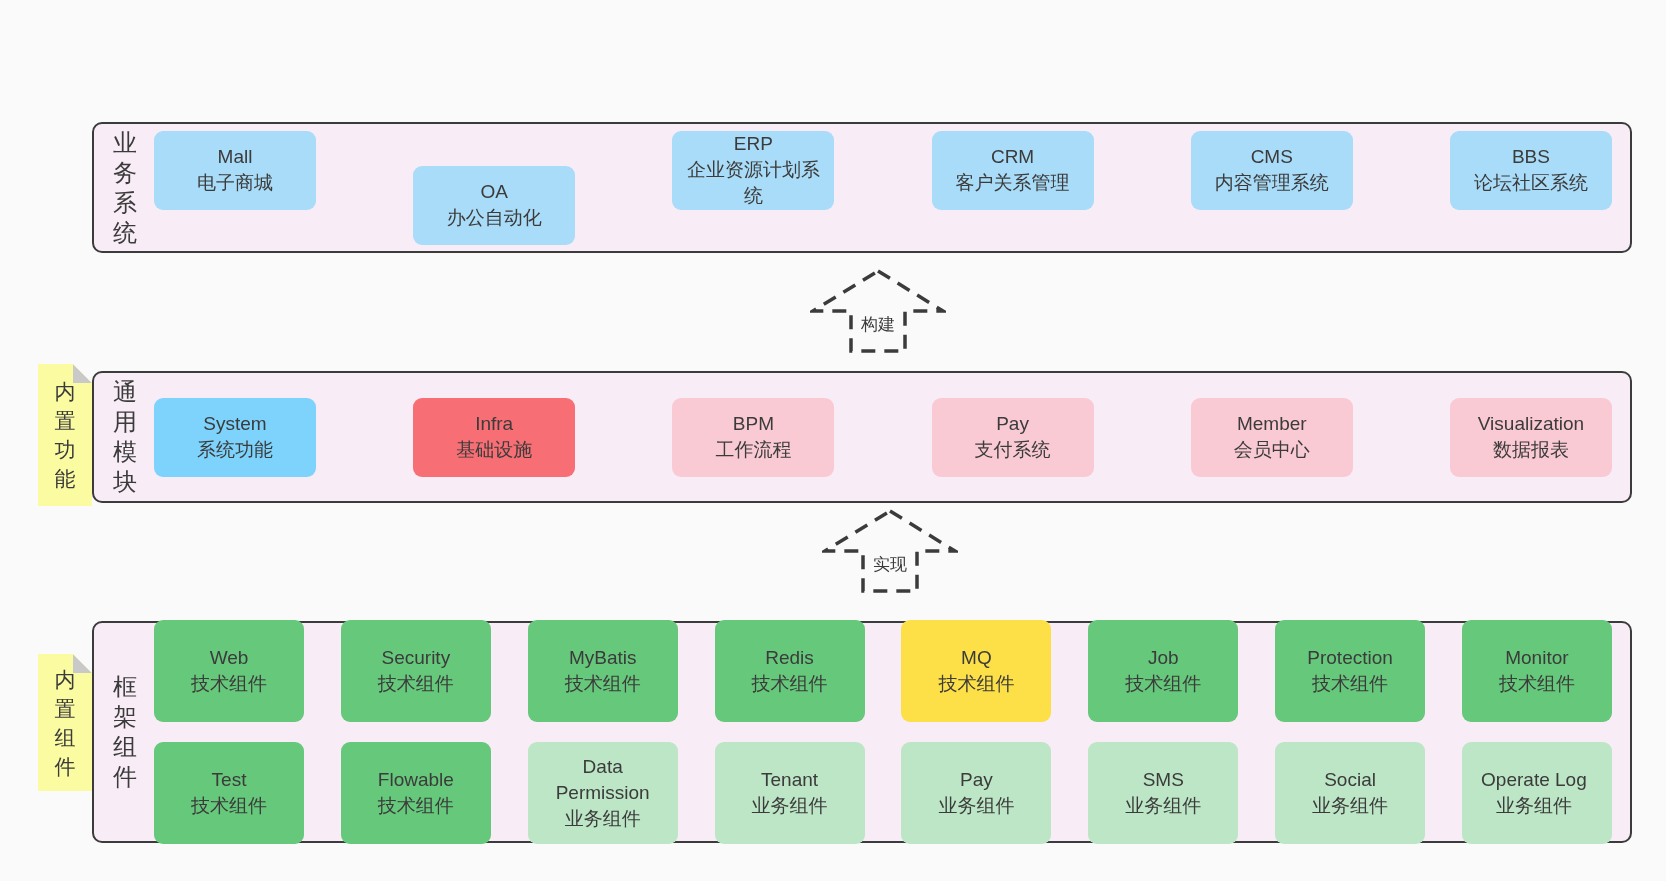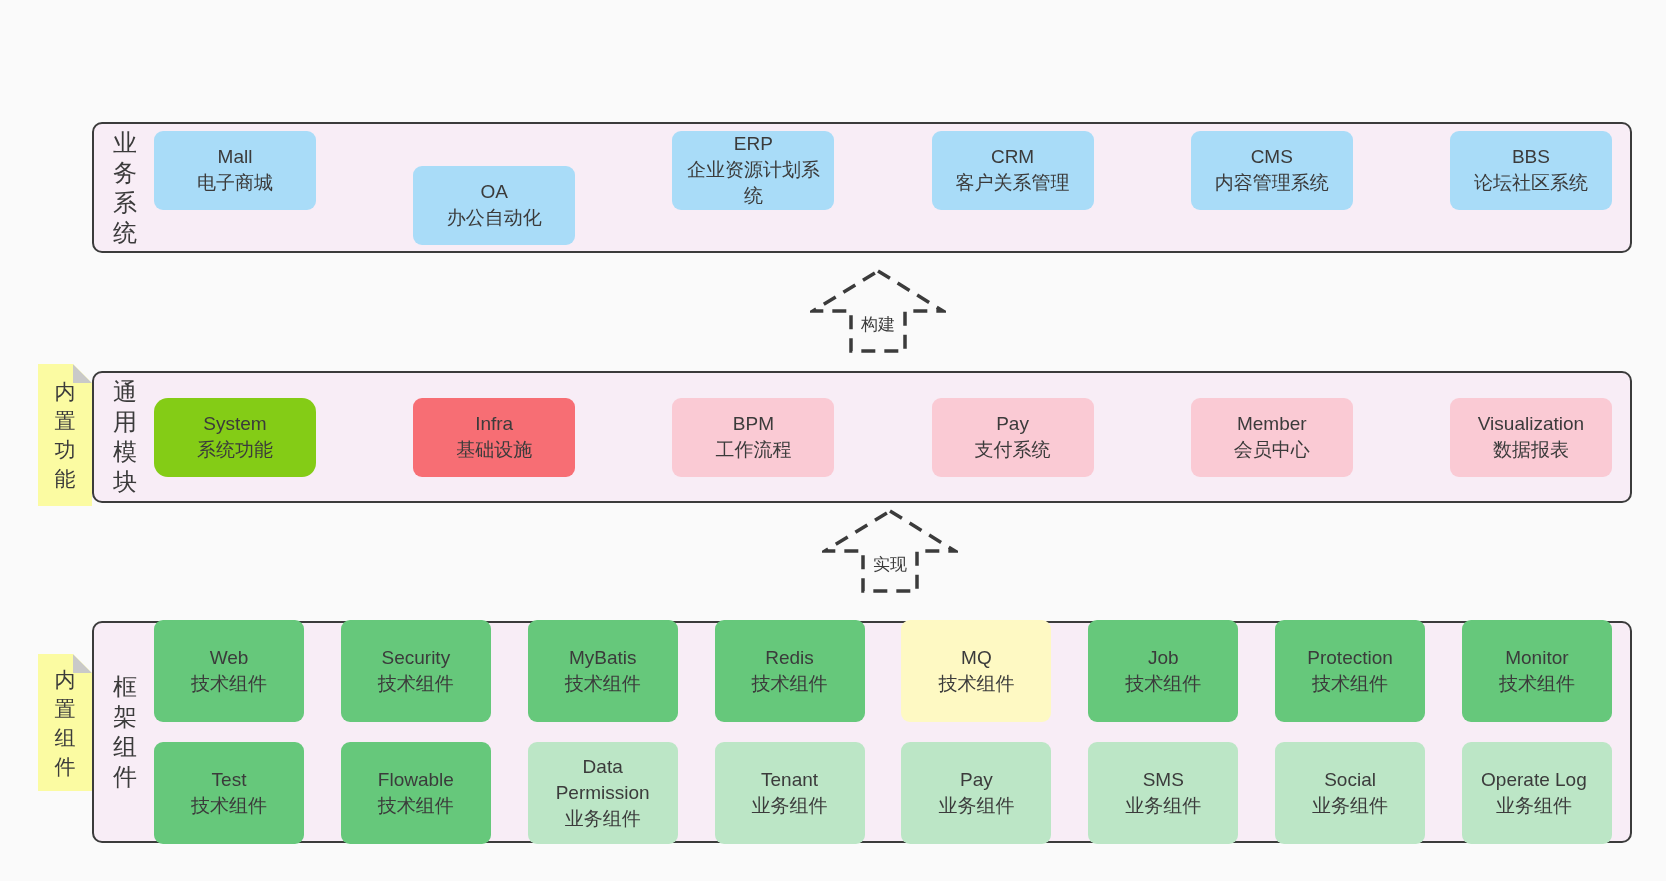--- a/index.html
+++ b/index.html
@@ -83,21 +83,21 @@
 
   <section class="band" id="band1" style="background: rgb(248, 237, 246); border-color: rgb(59, 59, 59);">
     <div class="band-label">
         <div>通</div>
         <div>用</div>
         <div>模</div>
         <div>块</div>
       </div>
     <div class="band-rows">
         <div class="row">
-          <div class="box lg" style="background: #84cc16; border-radius: 14px;">
+          <div class="box lg" style="background: #7dd3fc;">
             <div class="box-title">System</div>
             <div class="box-sub">系统功能</div>
           </div>
           <div class="box lg" style="background: rgb(247, 110, 116);">
             <div class="box-title">Infra</div>
             <div class="box-sub">基础设施</div>
           </div>
           <div class="box lg" style="background: rgb(250, 202, 212);">
             <div class="box-title">BPM</div>
             <div class="box-sub">工作流程</div>
@@ -136,21 +136,21 @@
             <div class="box-sub">技术组件</div>
           </div>
           <div class="box sm" style="background: rgb(102, 200, 123);">
             <div class="box-title">MyBatis</div>
             <div class="box-sub">技术组件</div>
           </div>
           <div class="box sm" style="background: rgb(102, 200, 123);">
             <div class="box-title">Redis</div>
             <div class="box-sub">技术组件</div>
           </div>
-          <div class="box sm" style="background: #fef9c3;">
+          <div class="box sm" style="background: #fde047;">
             <div class="box-title">MQ</div>
             <div class="box-sub">技术组件</div>
           </div>
           <div class="box sm" style="background: rgb(102, 200, 123);">
             <div class="box-title">Job</div>
             <div class="box-sub">技术组件</div>
           </div>
           <div class="box sm" style="background: rgb(102, 200, 123);">
             <div class="box-title">Protection</div>
             <div class="box-sub">技术组件</div>

